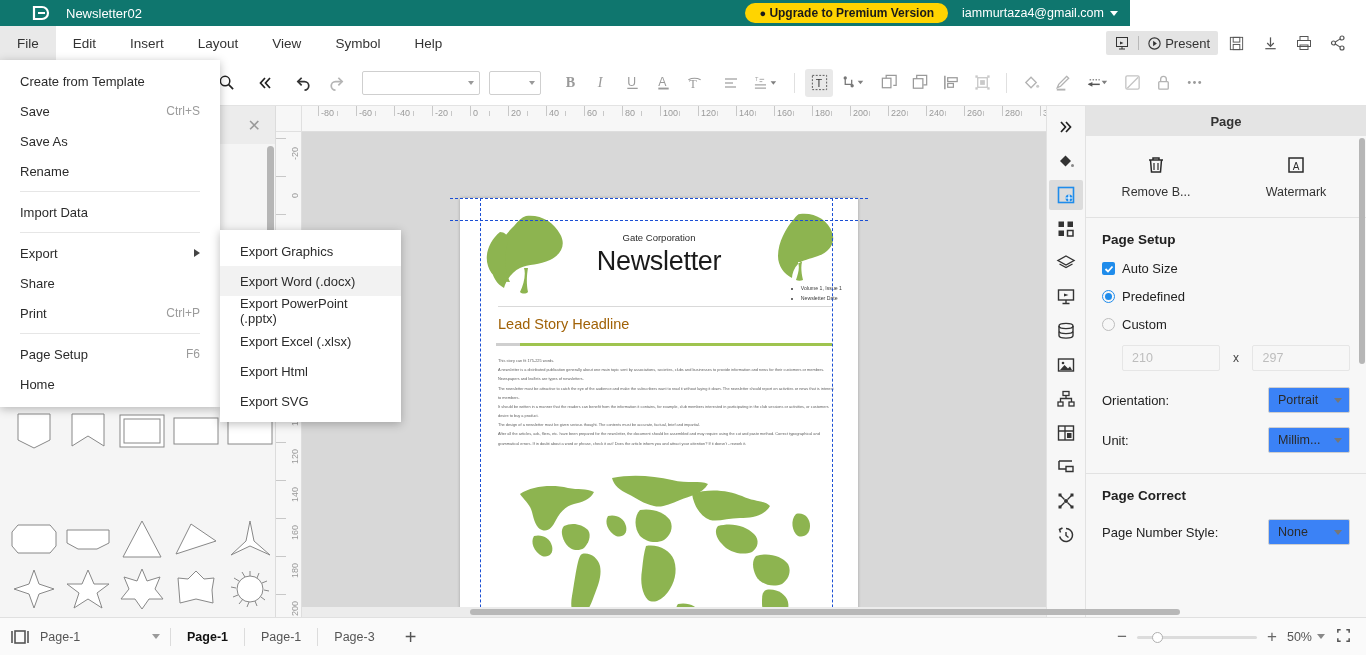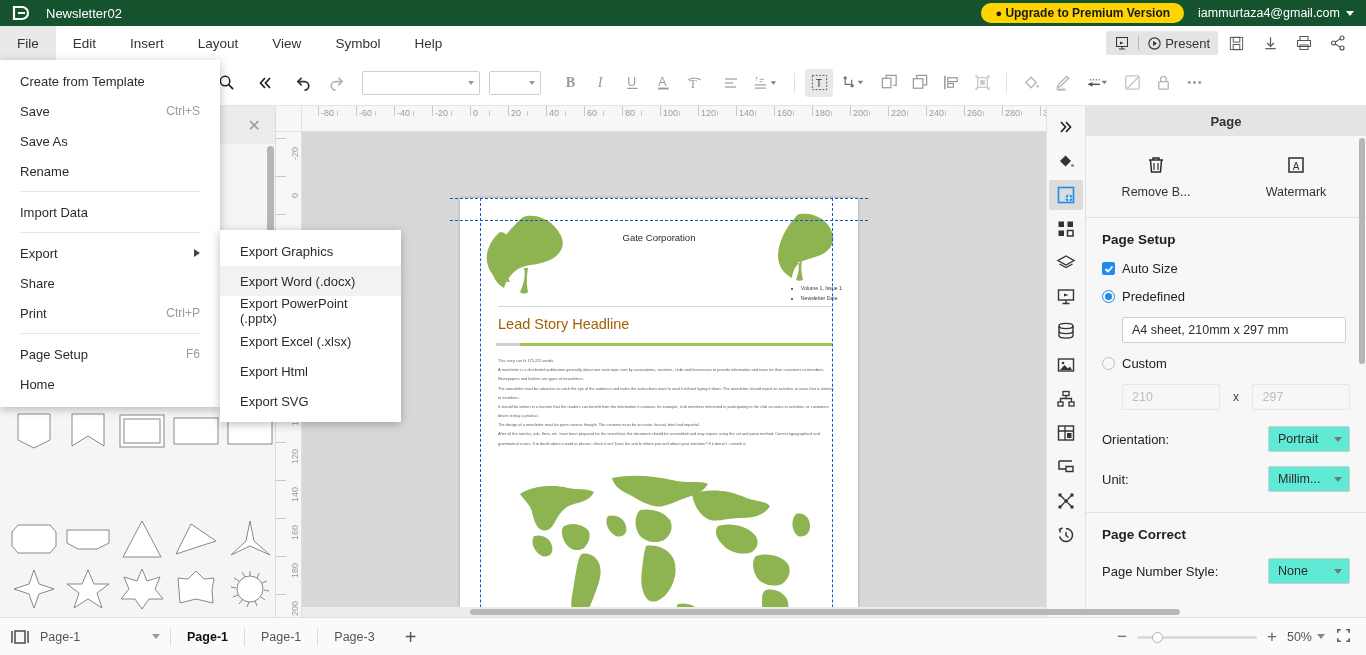--- a/index.html
+++ b/index.html
@@ -7,22 +7,22 @@
   body {
     width:1366px; height:655px; overflow:hidden;
     font-family:"Liberation Sans", sans-serif;
     font-size:13px; color:#333; background:#fff;
     -webkit-font-smoothing:antialiased;
   }
   .app { position:relative; width:1366px; height:655px; }
 
   
   .titlebar {
-    position:absolute; left:0; top:0; width:1366px; height:26px;
-    background:#14532d; display:flex; align-items:center;
+    position:absolute; left:0; top:0; width:1130px; height:26px;
+    background:#0f766e; display:flex; align-items:center;padding-left:20px;
   }
   .logo { width:42px; display:flex; align-items:center; justify-content:center; }
   .doc-title { color:#fff; font-size:13px; margin-left:4px; }
   .tb-right { margin-left:auto; display:flex; align-items:center; gap:14px; padding-right:12px;}
   .upgrade {
     background:#ffd400; color:#1a1a1a; font-weight:bold; font-size:12px;
     border-radius:11px; padding:3px 14px; white-space:nowrap; cursor:pointer;
   }
   .upgrade .dot { font-size:11px; }
   .account { color:#fff; font-size:12.5px; display:flex; align-items:center; gap:6px; cursor:pointer;}
@@ -194,21 +194,21 @@
     display:flex;align-items:center;padding:0 9px;font-size:12.5px;color:#2b2b2b;
   }
   .predef-in { margin-left:20px; width:224px; }
   .dims { display:flex; align-items:center; margin:2px 0 16px 20px; gap:0;}
   .dim { width:100px;height:26px;border:1px solid #e6e6e6;background:#f7f7f7;border-radius:2px;
          display:flex;align-items:center;padding:0 9px;font-size:12.5px;color:#bdbdbd;}
   .dimx { width:34px; text-align:center; font-size:12px; color:#444;}
   .kvrow { display:flex; align-items:center; margin-bottom:14px; }
   .kvrow .k { font-size:13px; color:#222; }
   .kvrow .v {
-    margin-left:auto; min-width:82px; height:26px; border:1px solid #cfcfcf; background:#5eead4;
+    margin-left:auto; min-width:82px; height:26px; border:1px solid #cfcfcf; background:#3b82f6;
     border-radius:2px; display:flex; align-items:center; justify-content:space-between;
     padding:0 7px 0 9px; font-size:12.5px; color:#2b2b2b; cursor:pointer;
   }
   .cvs { width:0;height:0;border-left:4px solid transparent;border-right:4px solid transparent;border-top:5px solid #777; margin-left:6px;}
   .rp-divider { height:1px; background:#e2e2e2; margin:2px 0 0 0; }
   .rp-scroll { position:absolute; right:1px; top:32px; width:6px; height:226px; background:#b6b6b6; border-radius:3px; }
 
   
   .statusbar {
     position:absolute; left:0; top:617px; width:1366px; height:38px;
@@ -720,20 +720,21 @@
               <path fill="#8db450" d="M44 6 C58 4 72 12 78 24 C84 34 80 44 68 50 C58 55 46 54 38 58 C30 62 24 70 22 78 C14 74 8 64 10 52 C12 38 22 26 32 16 C36 11 40 7 44 6 Z M42 58 C44 64 42 74 38 82 C40 84 44 84 46 82 C44 72 45 64 46 58 Z"></path>
               <path fill="#8db450" d="M18 22 C8 30 2 44 6 56 C9 66 18 72 28 72 C22 60 22 44 26 32 C28 27 23 22 18 22 Z"></path>
             </svg>
           </div>
           <div class="leaf" style="right:20px; top:12px;">
             <svg width="68" height="72" viewBox="0 0 68 72">
               <path fill="#8db450" d="M30 4 C44 2 58 10 62 22 C66 32 60 42 48 46 C40 49 32 50 28 54 C24 58 22 64 22 68 C14 64 8 56 8 46 C8 32 16 18 24 9 C26 6 28 4 30 4 Z M28 52 C30 58 28 64 26 70 C28 71 31 71 33 70 C31 62 31 56 32 52 Z"></path>
             </svg>
           </div>
           <div class="nl-corp">Gate Corporation</div>
+          <div class="nl-title">Newsletter</div>
           <div class="nl-vol">
             <ul>
               <li>Volume 1, Issue 1</li>
               <li>Newsletter Date</li>
             </ul>
           </div>
         </div>
         <div class="nl-rule"></div>
         <div class="nl-lead">Lead Story Headline</div>
         <div class="nl-lead-underline"></div>
@@ -902,23 +903,20 @@
         <span class="lbl">Auto Size</span>
       </div>
 
       <div class="rowline">
         <div class="radio">
             <i></i>
           </div>
         <span class="lbl">Predefined</span>
       </div>
 
-      <div class="txtin predef-in">
-        <span>A4 sheet, 210mm x 297 mm</span>
-      </div>
 
       <div class="rowline" style="margin-top:13px;">
         <div class="radio off"></div>
         <span class="lbl">Custom</span>
       </div>
 
       <div class="dims">
         <div class="dim">
             <span>210</span>
           </div>

